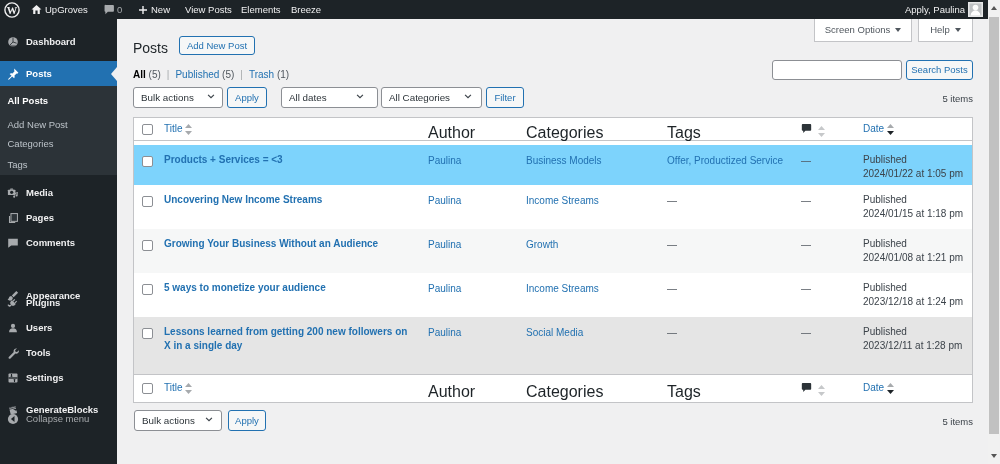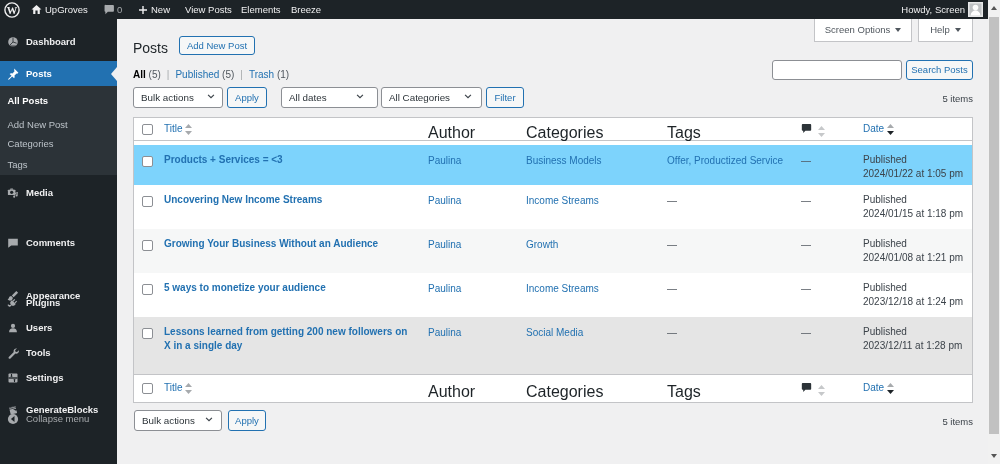--- a/index.html
+++ b/index.html
@@ -101,21 +101,21 @@
   <span class="it" style="left:117px;color:#a7aaad;">0</span>
   <span class="it" style="left:138px;top:5px;">
     <svg width="10" height="10" viewBox="0 0 20 20">
         <path d="M8.6 2 h2.8 v6.6 H18 v2.8 h-6.6 V18 H8.6 v-6.6 H2 V8.6 h6.6 z" fill="#f0f0f1"></path>
       </svg>
   </span>
   <span class="it" style="left:151px;">New</span>
   <span class="it" style="left:185px;">View Posts</span>
   <span class="it" style="left:241px;">Elements</span>
   <span class="it" style="left:291px;">Breeze</span>
-  <span class="it" style="right:35px;">Howdy, Screen</span>
+  <span class="it" style="right:35px;">Apply, Paulina</span>
   <span class="it" style="right:17px;top:2px;">
     <svg width="15" height="15" viewBox="0 0 15 15">
         <rect width="15" height="15" fill="#e7e8e9"></rect>
         <rect x="1.5" y="1.5" width="12" height="12" fill="#bfc2c4"></rect>
         <circle cx="7.5" cy="5.6" r="2.8" fill="#fdfdfd"></circle>
         <path d="M2.6 13.5 a4.9 4.9 0 0 1 9.8 0 z" fill="#fdfdfd"></path>
       </svg>
   </span>
 </div>
 
@@ -142,20 +142,27 @@
   </div>
   <div class="mi" style="top:161px;">
     <svg class="ic" viewBox="0 0 20 20">
         <rect x="1.5" y="4.5" width="12.5" height="9" rx="1" fill="#a7aaad"></rect>
         <path d="M4.5 4.5 l1.3-2 h3.8 l1.3 2 z" fill="#a7aaad"></path>
         <circle cx="7.8" cy="8.8" r="2.7" fill="#1d2327"></circle>
         <path d="M12.6 9.8 l5.2-1.4 v2 l-4.2 1.1 v4.6 a1.7 1.7 0 1 1 -1 -1.55 z" fill="#a7aaad"></path>
         <path d="M17.8 8.6 v5.4 a1.7 1.7 0 1 1 -1 -1.55 v-3.6 z" fill="#a7aaad"></path>
       </svg>
     <span class="lb">Media</span>
+  </div>
+  <div class="mi" style="top:186px;">
+    <svg class="ic" viewBox="0 0 20 20">
+        <path d="M4.2 6.5 v11 h9.5" stroke="#a7aaad" stroke-width="1.8" fill="none"></path>
+        <rect x="6.6" y="2.6" width="10.8" height="13" fill="#2c3338" stroke="#a7aaad" stroke-width="1.7"></rect>
+      </svg>
+    <span class="lb">Pages</span>
   </div>
   <div class="mi" style="top:211px;">
     <svg class="ic" viewBox="0 0 20 20">
         <path fill="#a7aaad" d="M2 3 h16 v11 h-11 l-5 4 z"></path>
       </svg>
     <span class="lb">Comments</span>
   </div>
   <div class="mi" style="top:264px;">
     <svg class="ic" viewBox="0 0 20 20">
         <path fill="#a7aaad" d="M15.5 1.5 L18.5 4.5 L11 12 L8 9 Z"></path>

